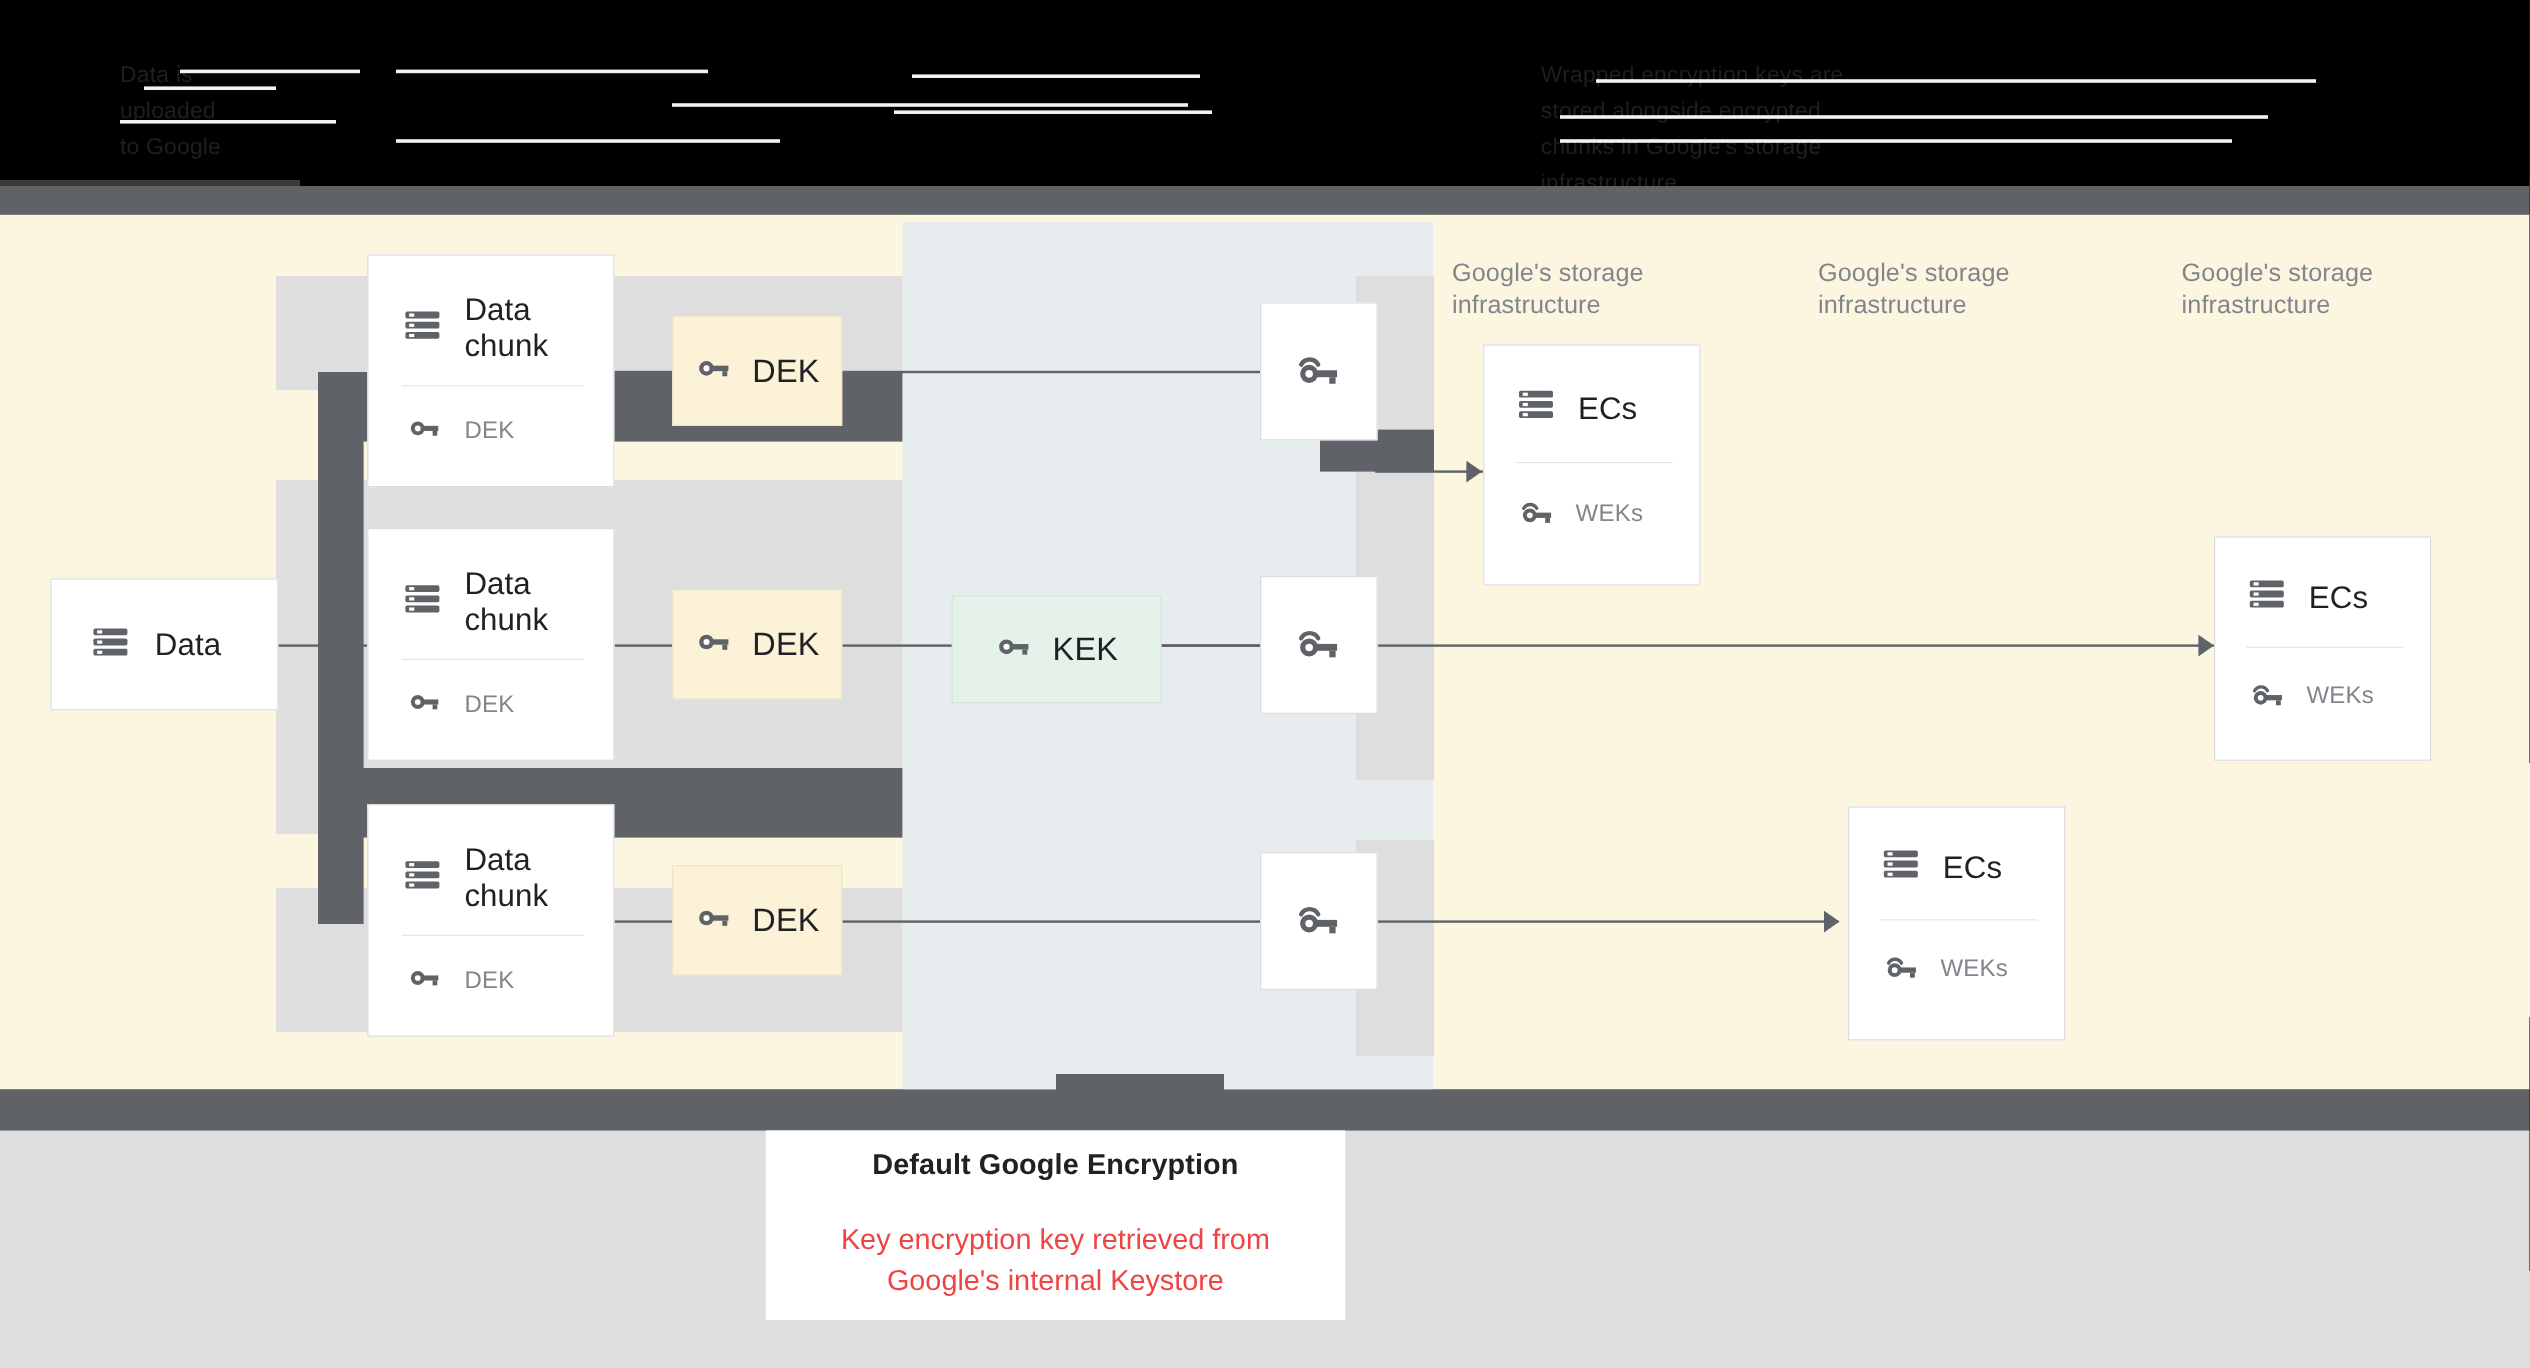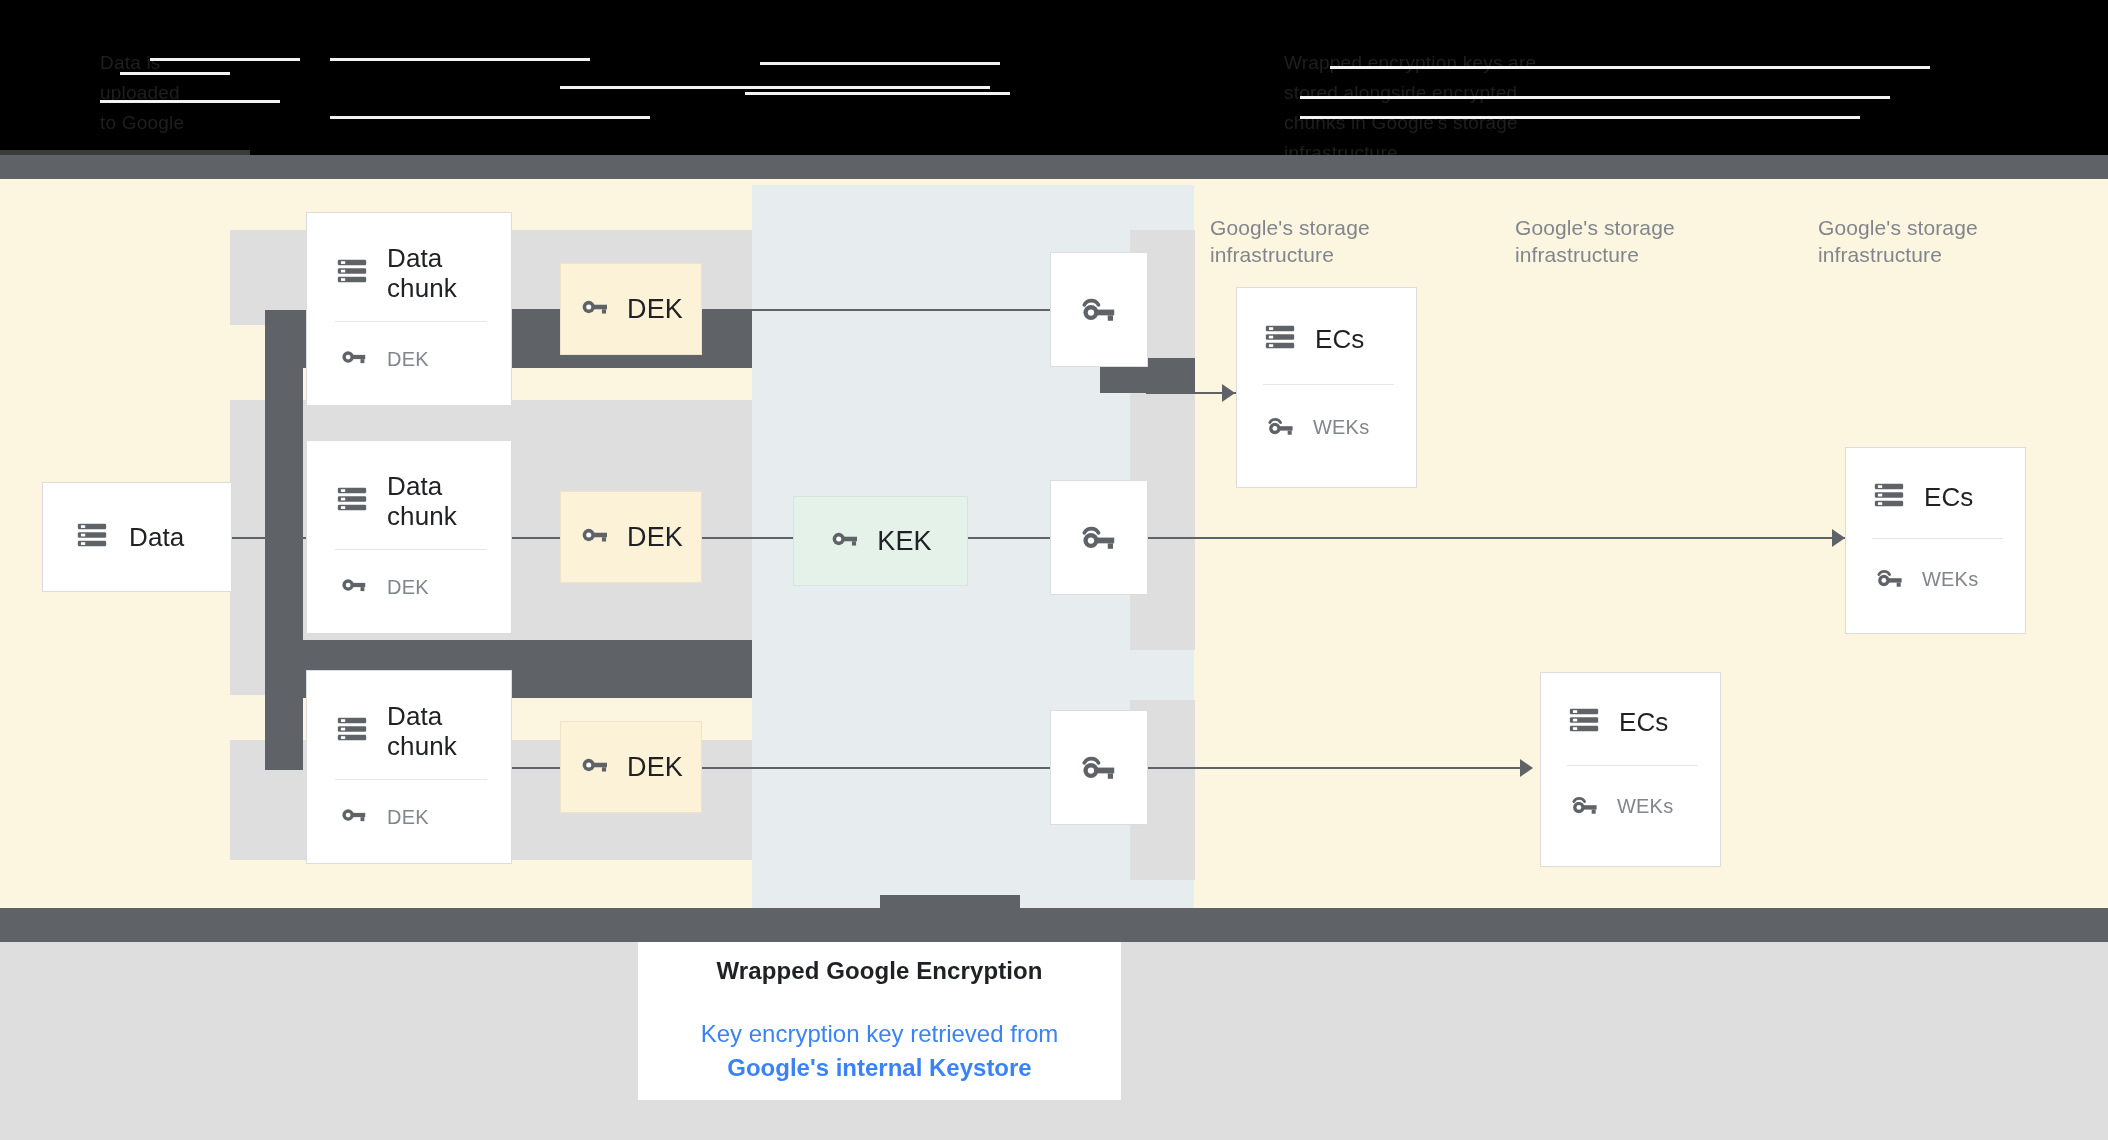--- a/index.html
+++ b/index.html
@@ -70,22 +70,22 @@
     position:absolute; font-size:21px; line-height:27px; color:#80868b;
     letter-spacing:.1px; white-space:pre-line;
   }
 
   
   .caption {
     position:absolute; background:#ffffff; text-align:center;
     display:flex; flex-direction:column; align-items:center; justify-content:center;
   }
   .caption-title { font-size:24px; font-weight:bold; color:#202124; letter-spacing:.1px; }
-  .caption-body  { font-size:24px; color:#3b82f6; line-height:34px; margin-top:32px; }
-  .caption-body b { font-weight:bold; }
+  .caption-body  { font-size:24px; color:#ef4444; line-height:34px; margin-top:32px; }
+  .caption-body b { font-weight:normal; }
 </style>
 </head>
 <body>
 
 <div id="stage">
 
   <div class="header-band">
     <div class="hdr-col" style="left:100px;  top:48px;  width:150px;">Data is
 uploaded
 to Google</div>
@@ -421,20 +421,20 @@
             <circle cx="7.4" cy="14.6" r="1.8" fill="#fff"></circle>
           <rect x="10.4" y="12.9" width="10.3" height="3.3" fill="#5f6368"></rect>
           <rect x="17.0" y="16.2" width="3.0" height="3.1" fill="#5f6368"></rect>
         </svg>
       </span>
       <span class="card-sub" style="margin-left:16px;">WEKs</span>
     </div>
   </div>
 
   <div class="caption" style="left:638px; top:942px; width:483px; height:158px;">
-    <div class="caption-title">Wrapped Google Encryption</div>
+    <div class="caption-title">Default Google Encryption</div>
     <div class="caption-body">
       <span>Key encryption key retrieved from</span><br>
       <b>Google's internal Keystore</b>
     </div>
   </div>
 
 </div>
 
 </body></html>

